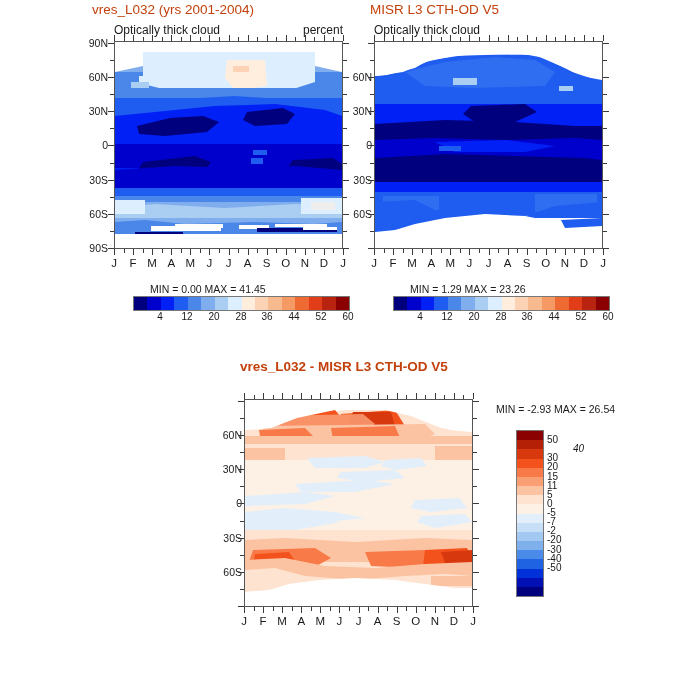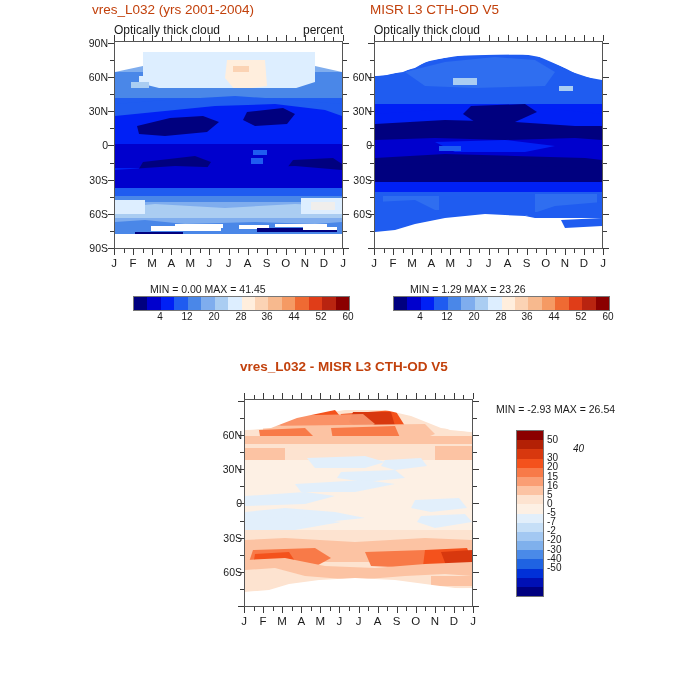--- a/index.html
+++ b/index.html
@@ -409,21 +409,21 @@
     <div style="background:#0030d8"></div>
     <div style="background:#0010b4"></div>
     <div style="background:#00007f"></div>
   </div>
 
   <div class="vcbar-lab" style="left:547px;top:439px;">50</div>
   <div class="vcbar-lab" style="left:573px;top:448px;font-style:italic;">40</div>
   <div class="vcbar-lab" style="left:547px;top:457px;">30</div>
   <div class="vcbar-lab" style="left:547px;top:466px;">20</div>
   <div class="vcbar-lab" style="left:547px;top:476px;">15</div>
-  <div class="vcbar-lab" style="left:547px;top:485px;">16</div>
+  <div class="vcbar-lab" style="left:547px;top:485px;">11</div>
   <div class="vcbar-lab" style="left:547px;top:494px;">5</div>
   <div class="vcbar-lab" style="left:547px;top:503px;">0</div>
   <div class="vcbar-lab" style="left:547px;top:512px;">-5</div>
   <div class="vcbar-lab" style="left:547px;top:521px;">-7</div>
   <div class="vcbar-lab" style="left:547px;top:530px;">-2</div>
   <div class="vcbar-lab" style="left:547px;top:539px;">-20</div>
   <div class="vcbar-lab" style="left:547px;top:549px;">-30</div>
   <div class="vcbar-lab" style="left:547px;top:558px;">-40</div>
   <div class="vcbar-lab" style="left:547px;top:567px;">-50</div>
 </div>

